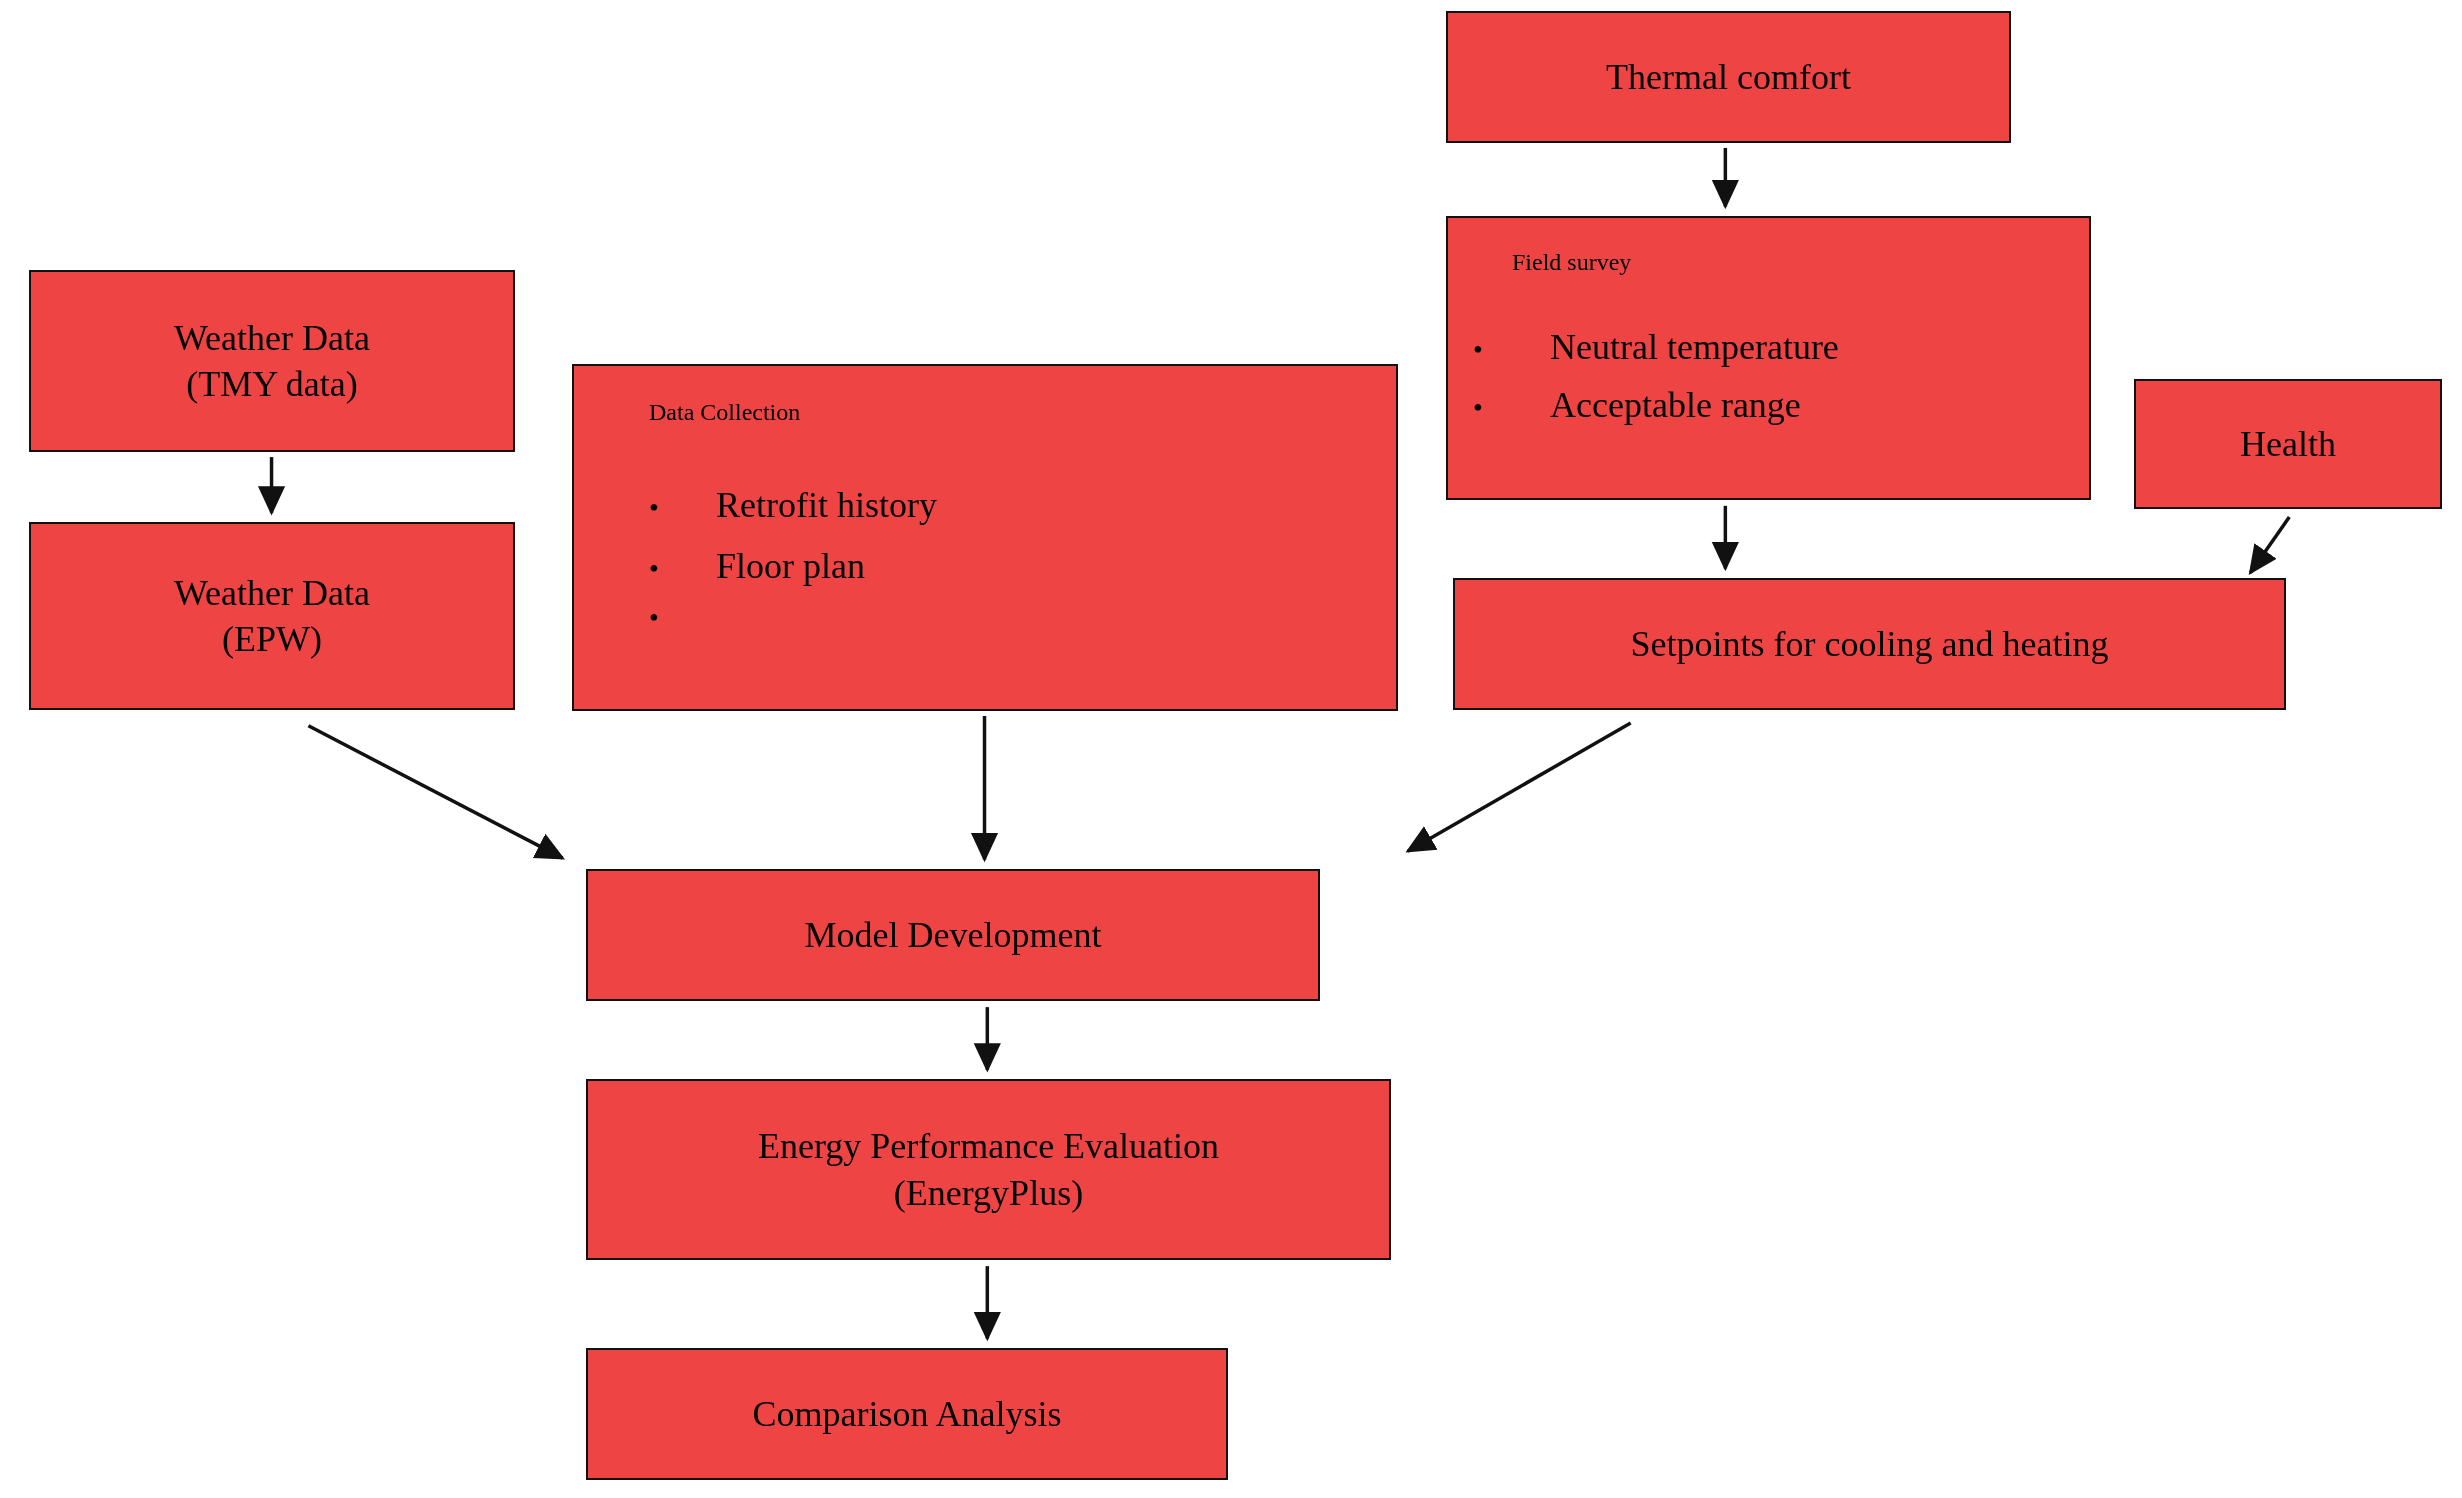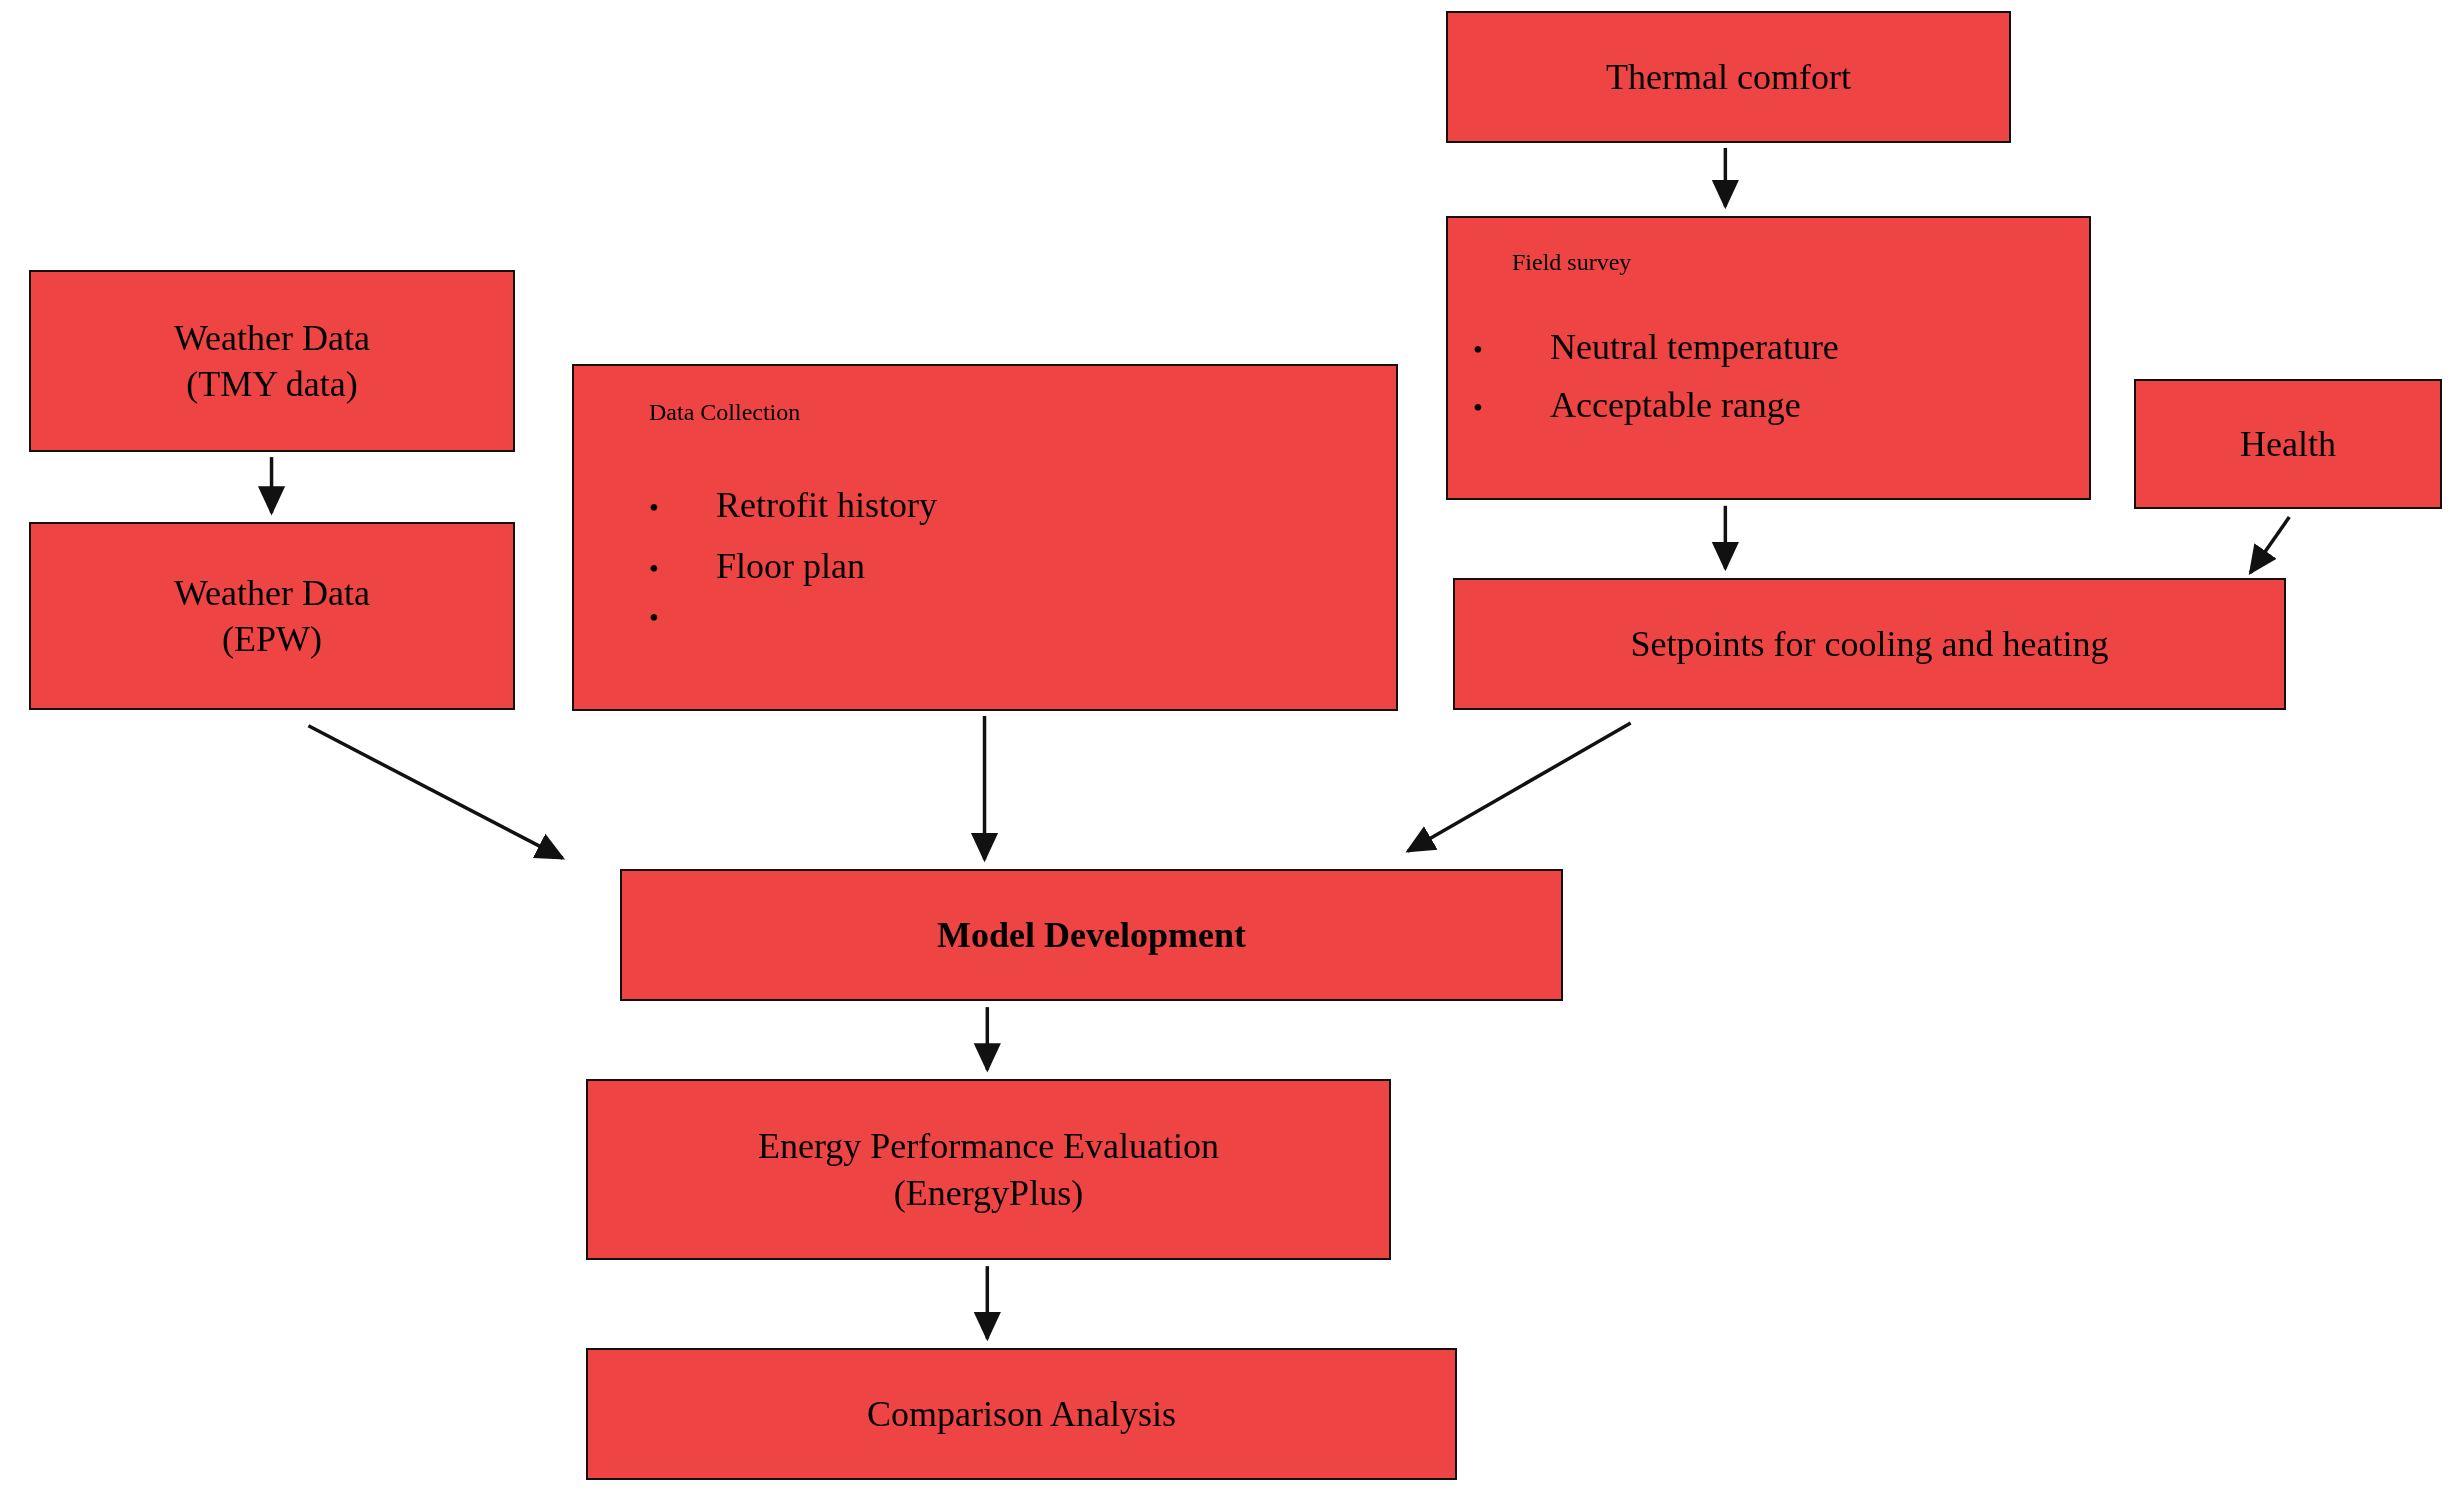--- a/index.html
+++ b/index.html
@@ -80,23 +80,23 @@
   
   #node-weather-tmy   { left: 29px;   top: 270px;  width: 486px;  height: 182px; }
   #node-weather-epw   { left: 29px;   top: 522px;  width: 486px;  height: 188px; }
   #node-data-collect  { left: 572px;  top: 364px;  width: 826px; height: 347px;
                         padding: 31px 0 4px 75px; }
   #node-thermal       { left: 1446px; top: 11px;   width: 565px;  height: 132px; }
   #node-field-survey  { left: 1446px; top: 216px;  width: 645px;  height: 284px;
                         padding: 29px 0 0 25px; }
   #node-health        { left: 2134px; top: 379px;  width: 308px;  height: 130px; }
   #node-setpoints     { left: 1453px; top: 578px;  width: 833px; height: 132px; }
-  #node-model-dev     { left: 620px;  top: 869px; width: 943px; height: 132px; font-weight: bold; }
+  #node-model-dev     { left: 586px;  top: 869px; width: 734px; height: 132px; }
   #node-energy-eval   { left: 586px;  top: 1079px; width: 805px; height: 181px; }
-  #node-comparison    { left: 586px;  top: 1348px; width: 871px; height: 132px; }
+  #node-comparison    { left: 586px;  top: 1348px; width: 642px; height: 132px; }
 
   
   #node-data-collect .node-heading { margin-bottom: 54px; }
   #node-data-collect .bullet-item  { margin-bottom: 15.3px; }
   #node-field-survey .node-heading { margin-bottom: 46px; margin-left: 39px; }
   #node-field-survey .bullet-item  { margin-bottom: 12.5px; }
   #node-field-survey .bullet-mark  { width: 77px; flex: 0 0 77px; }
 </style>
 </head>
 <body>

